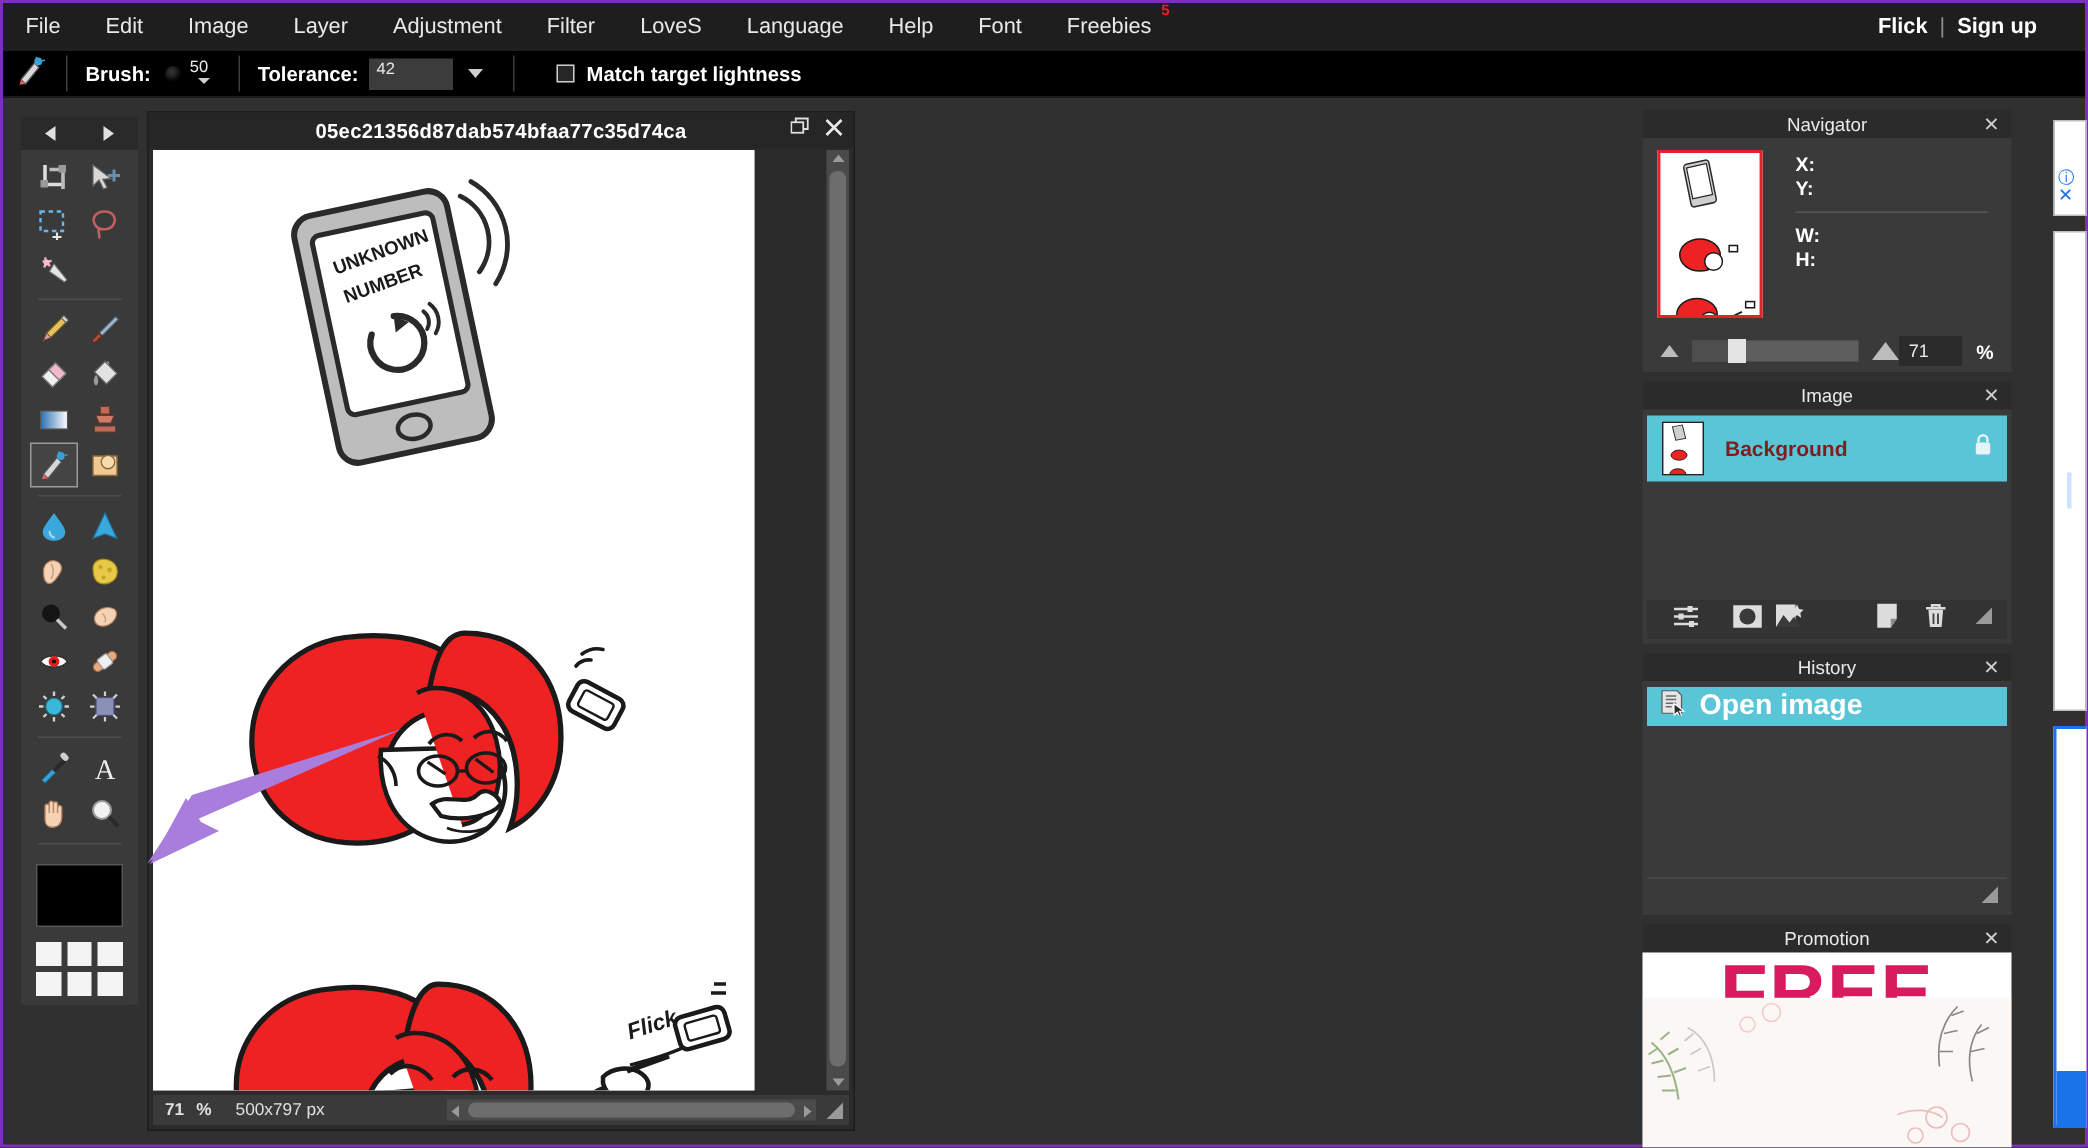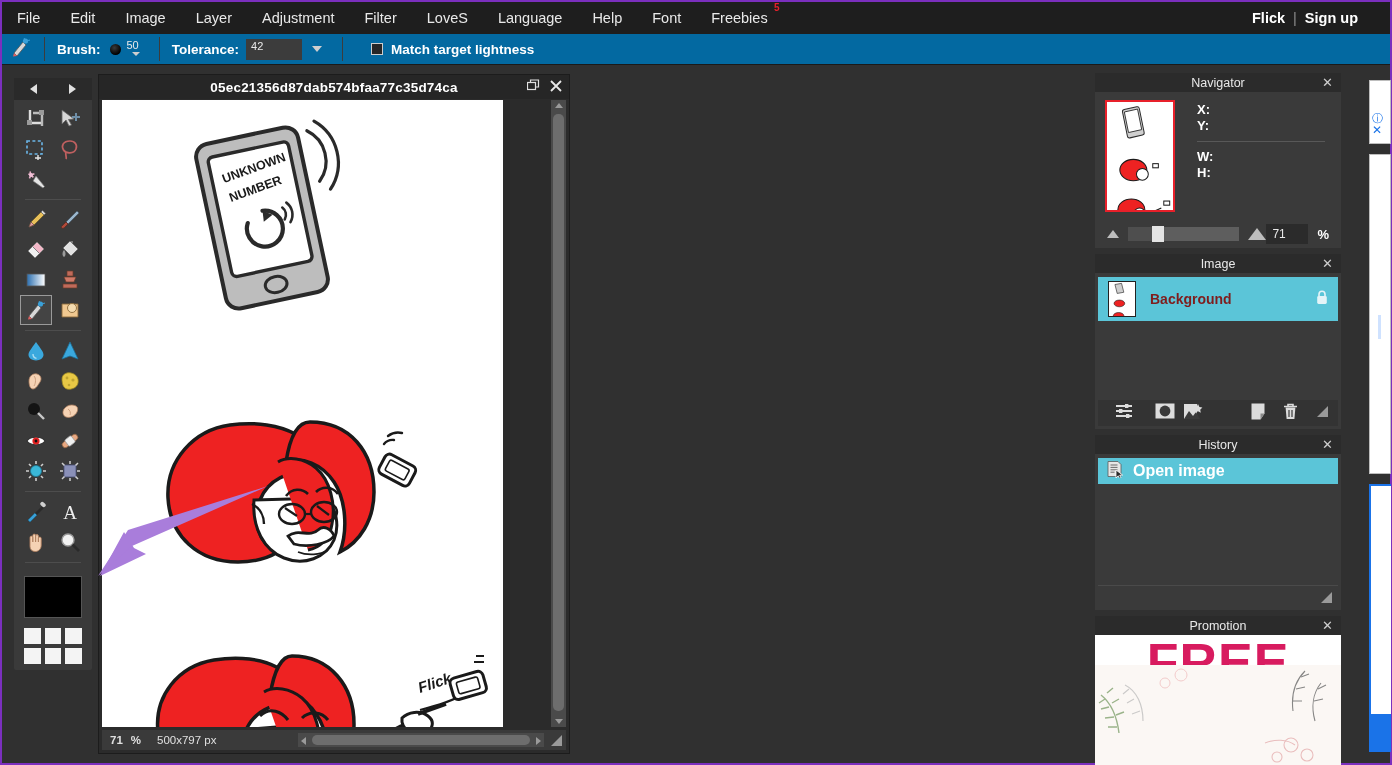--- a/index.html
+++ b/index.html
@@ -41,21 +41,21 @@
     position: absolute; right: 28px; top: 0;
     height: 32px; display: flex; align-items: center;
     color: #ffffff; font-size: 14.5px; font-weight: bold;
   }
   #menu-right span { padding: 0 4px; cursor: pointer; }
   .menu-sep { color: #8d8d8d; font-weight: normal; }
 
   
   #optionsbar {
     position: absolute; left: 0; top: 32px; right: 0; height: 31px;
-    background: #0369a1;
+    background: #000000;
     display: flex; align-items: center;
     border-bottom: 1px solid #1a1a1a;
   }
   .opt-sep { width: 1px; height: 24px; background: #3c3c3c; margin: 0 4px; }
   .opt-cell { display: flex; align-items: center; height: 31px; padding: 0 8px; }
   .opt-label { color: #ffffff; font-size: 13.5px; font-weight: bold; }
   .brush-dot {
     width: 11px; height: 11px; border-radius: 50%;
     background: radial-gradient(circle at 40% 35%, #3a3a3a, #000 70%);
     margin-left: 9px;
@@ -192,21 +192,21 @@
     background: #333; display: flex; align-items: center;
   }
   #layers-toolbar .grp-l { display: flex; align-items: center; gap: 22px; padding-left: 17px; }
   #layers-toolbar .grp-r { margin-left: auto; display: flex; align-items: center; gap: 18px; padding-right: 9px; }
 
   #panel-history { top: 433px; height: 175px; text-align: right; }
   .hist-row {
     height: 26px; background: #5bc5d8; display:flex; align-items:center;
     margin: 4px 3px 0 3px; padding-left: 9px;
   }
-  .hist-label { color:#fff; font-size:16px; font-weight:bold; margin-left: 9px; }
+  .hist-label { color:#fff; font-size:19px; font-weight:bold; margin-left: 9px; }
   #hist-foot { position:absolute; left:3px; right:3px; bottom:3px; height:22px; background:#3a3a3a; border-top:1px solid #4a4a4a; }
 
   #panel-promotion { top: 614px; height: 149px; }
   #promo-body { height: 130px; overflow: hidden; position: relative; background:#fff; }
   #promo-bar { height: 30px; background: #000; display:flex; align-items:center; justify-content:center; }
   #promo-logo { font-size: 22px; color: #fff; letter-spacing: -.5px; font-family: "Liberation Sans", sans-serif; }
   #promo-logo .hrt { color:#e0115f; }
   #promo-free { text-align:center; color:#d81b5f; font-size: 52px; font-weight: bold; line-height: 46px; margin-top: 4px; letter-spacing: 1px; }
   #promo-svg { text-align:center; color:#6b6b6b; font-size: 52px; font-weight: bold; line-height: 50px; letter-spacing: 1px; }
 

